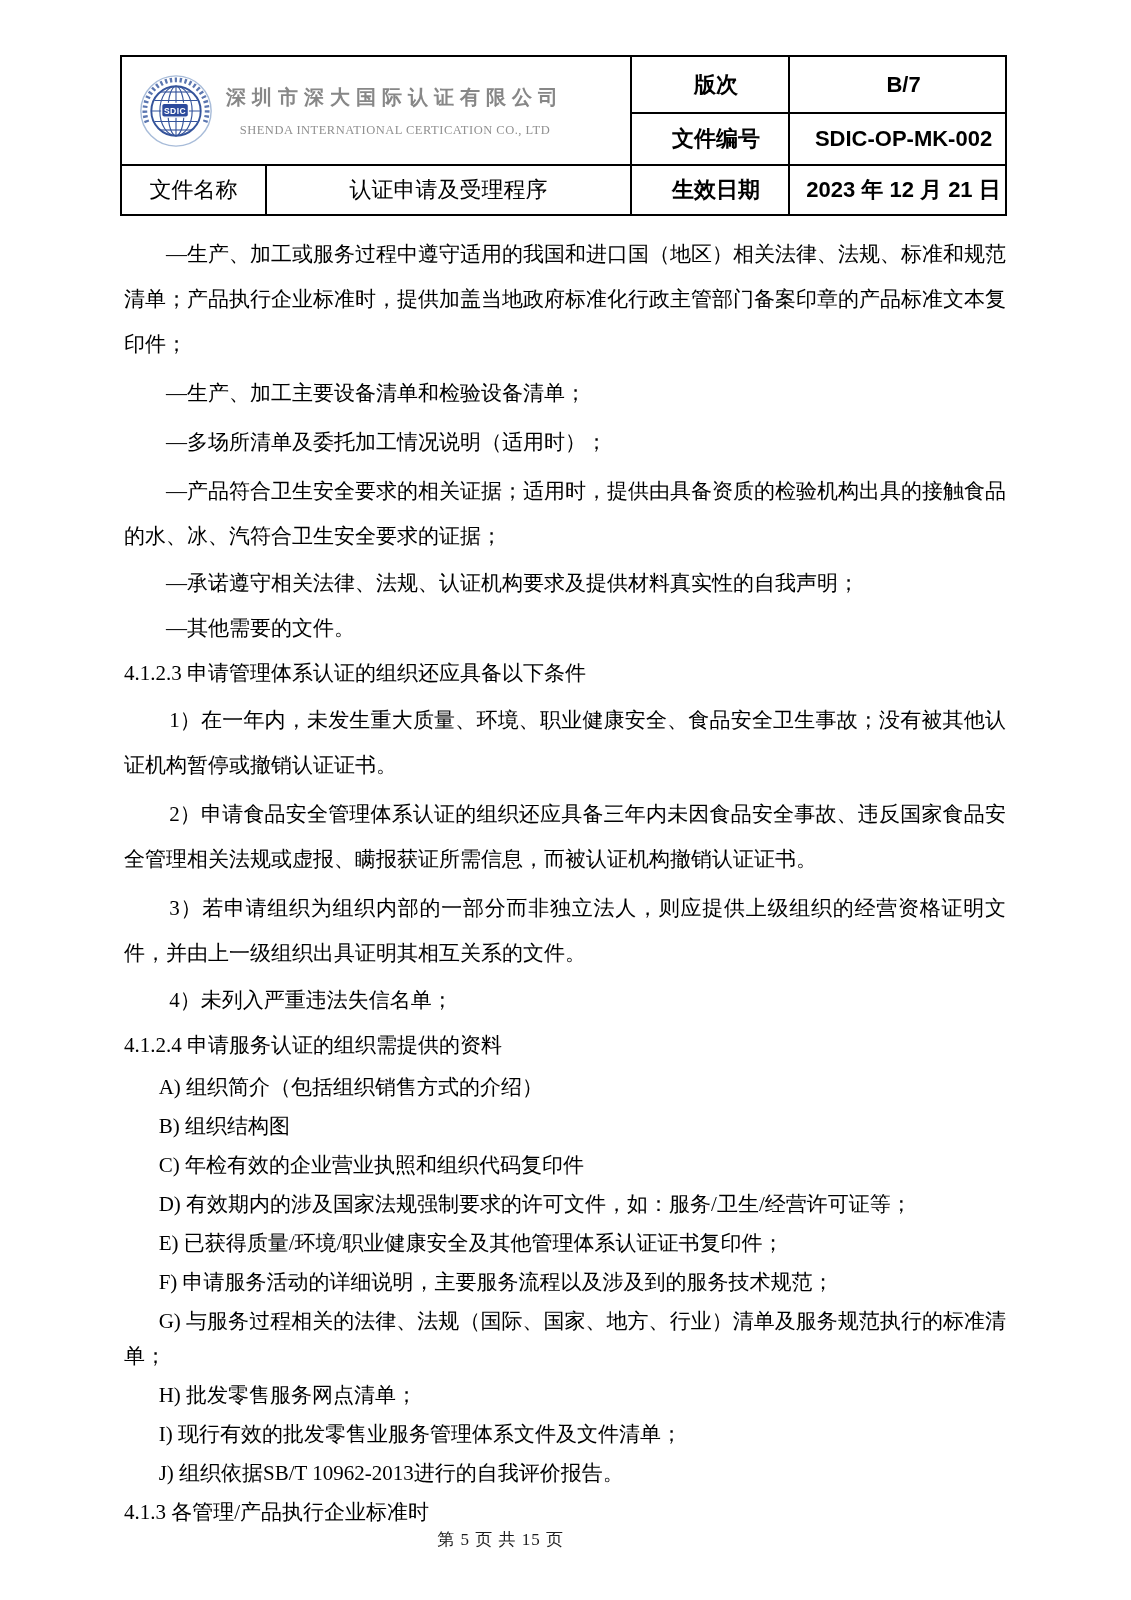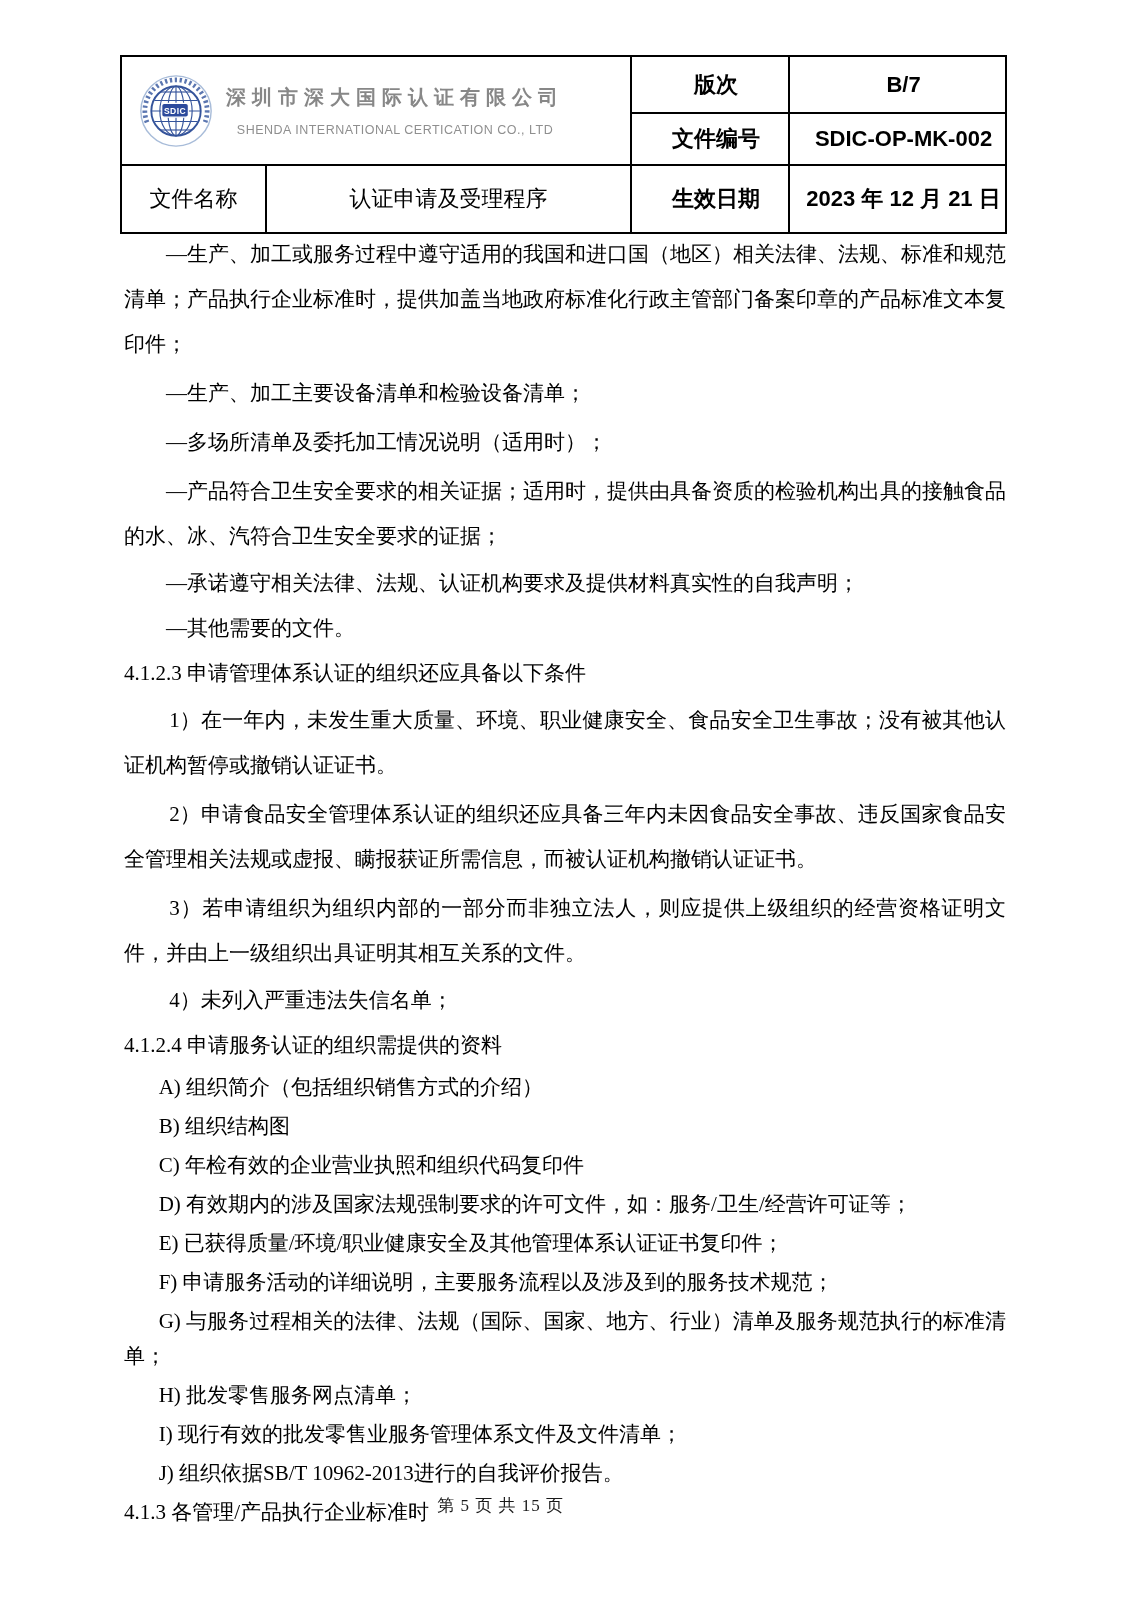--- a/index.html
+++ b/index.html
@@ -43,21 +43,21 @@
   .company-names { display: flex; flex-direction: column; gap: 12px; }
   .company-cn {
     font-family: "Liberation Sans", "DejaVu Sans", sans-serif;
     font-weight: 700;
     font-size: 20px;
     letter-spacing: 6px;
     color: #878787;
     white-space: nowrap;
   }
   .company-en {
-    font-family: Liberation Sans, sans-serif;
+    font-family: Liberation Serif, serif;
     font-size: 12.5px;
     letter-spacing: 0.5px;
     color: #8f8f8f;
     white-space: nowrap;
   }
 
   
   .doc-body {
     position: absolute;
     left: 120px;
@@ -72,21 +72,21 @@
   .lh-med   { line-height: 41px; }
   .lh-tight { line-height: 35px; }
   .ind-dash   { text-indent: 2em; }
   .ind-num    { text-indent: 2.15em; }
   .ind-letter { text-indent: 1.65em; }
 
   
   .page-footer {
     position: absolute;
     left: 0;
-    top: 1494px;
+    top: 1528px;
     width: 1001px;
     text-align: center;
     font-size: 17px;
     letter-spacing: 1px;
     color: #1a1a1a;
   }
 </style>
 </head>
 <body>
 
@@ -122,21 +122,21 @@
           </div>
         </div>
       </td>
       <td class="lbl">版次</td>
       <td class="val">B/7</td>
     </tr>
     <tr style="height:52px">
       <td class="lbl">文件编号</td>
       <td class="val">SDIC-OP-MK-002</td>
     </tr>
-    <tr style="height:68px">
+    <tr style="height:50px">
       <td class="serif-cell">文件名称</td>
       <td class="serif-cell">认证申请及受理程序</td>
       <td class="lbl">生效日期</td>
       <td class="val">2023 年 12 月 21 日</td>
     </tr>
   </tbody>
 </table>
 
 <div class="doc-body">
     <p class="lh-loose ind-dash">—生产、加工或服务过程中遵守适用的我国和进口国（地区）相关法律、法规、标准和规范清单；产品执行企业标准时，提供加盖当地政府标准化行政主管部门备案印章的产品标准文本复印件；</p>

